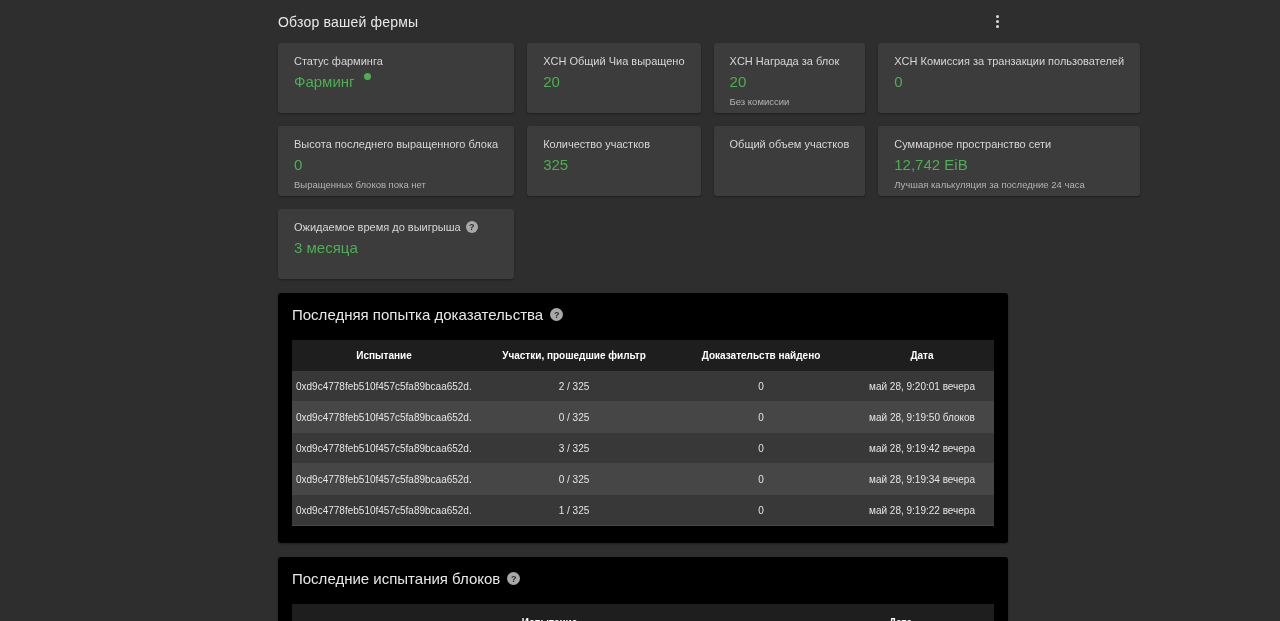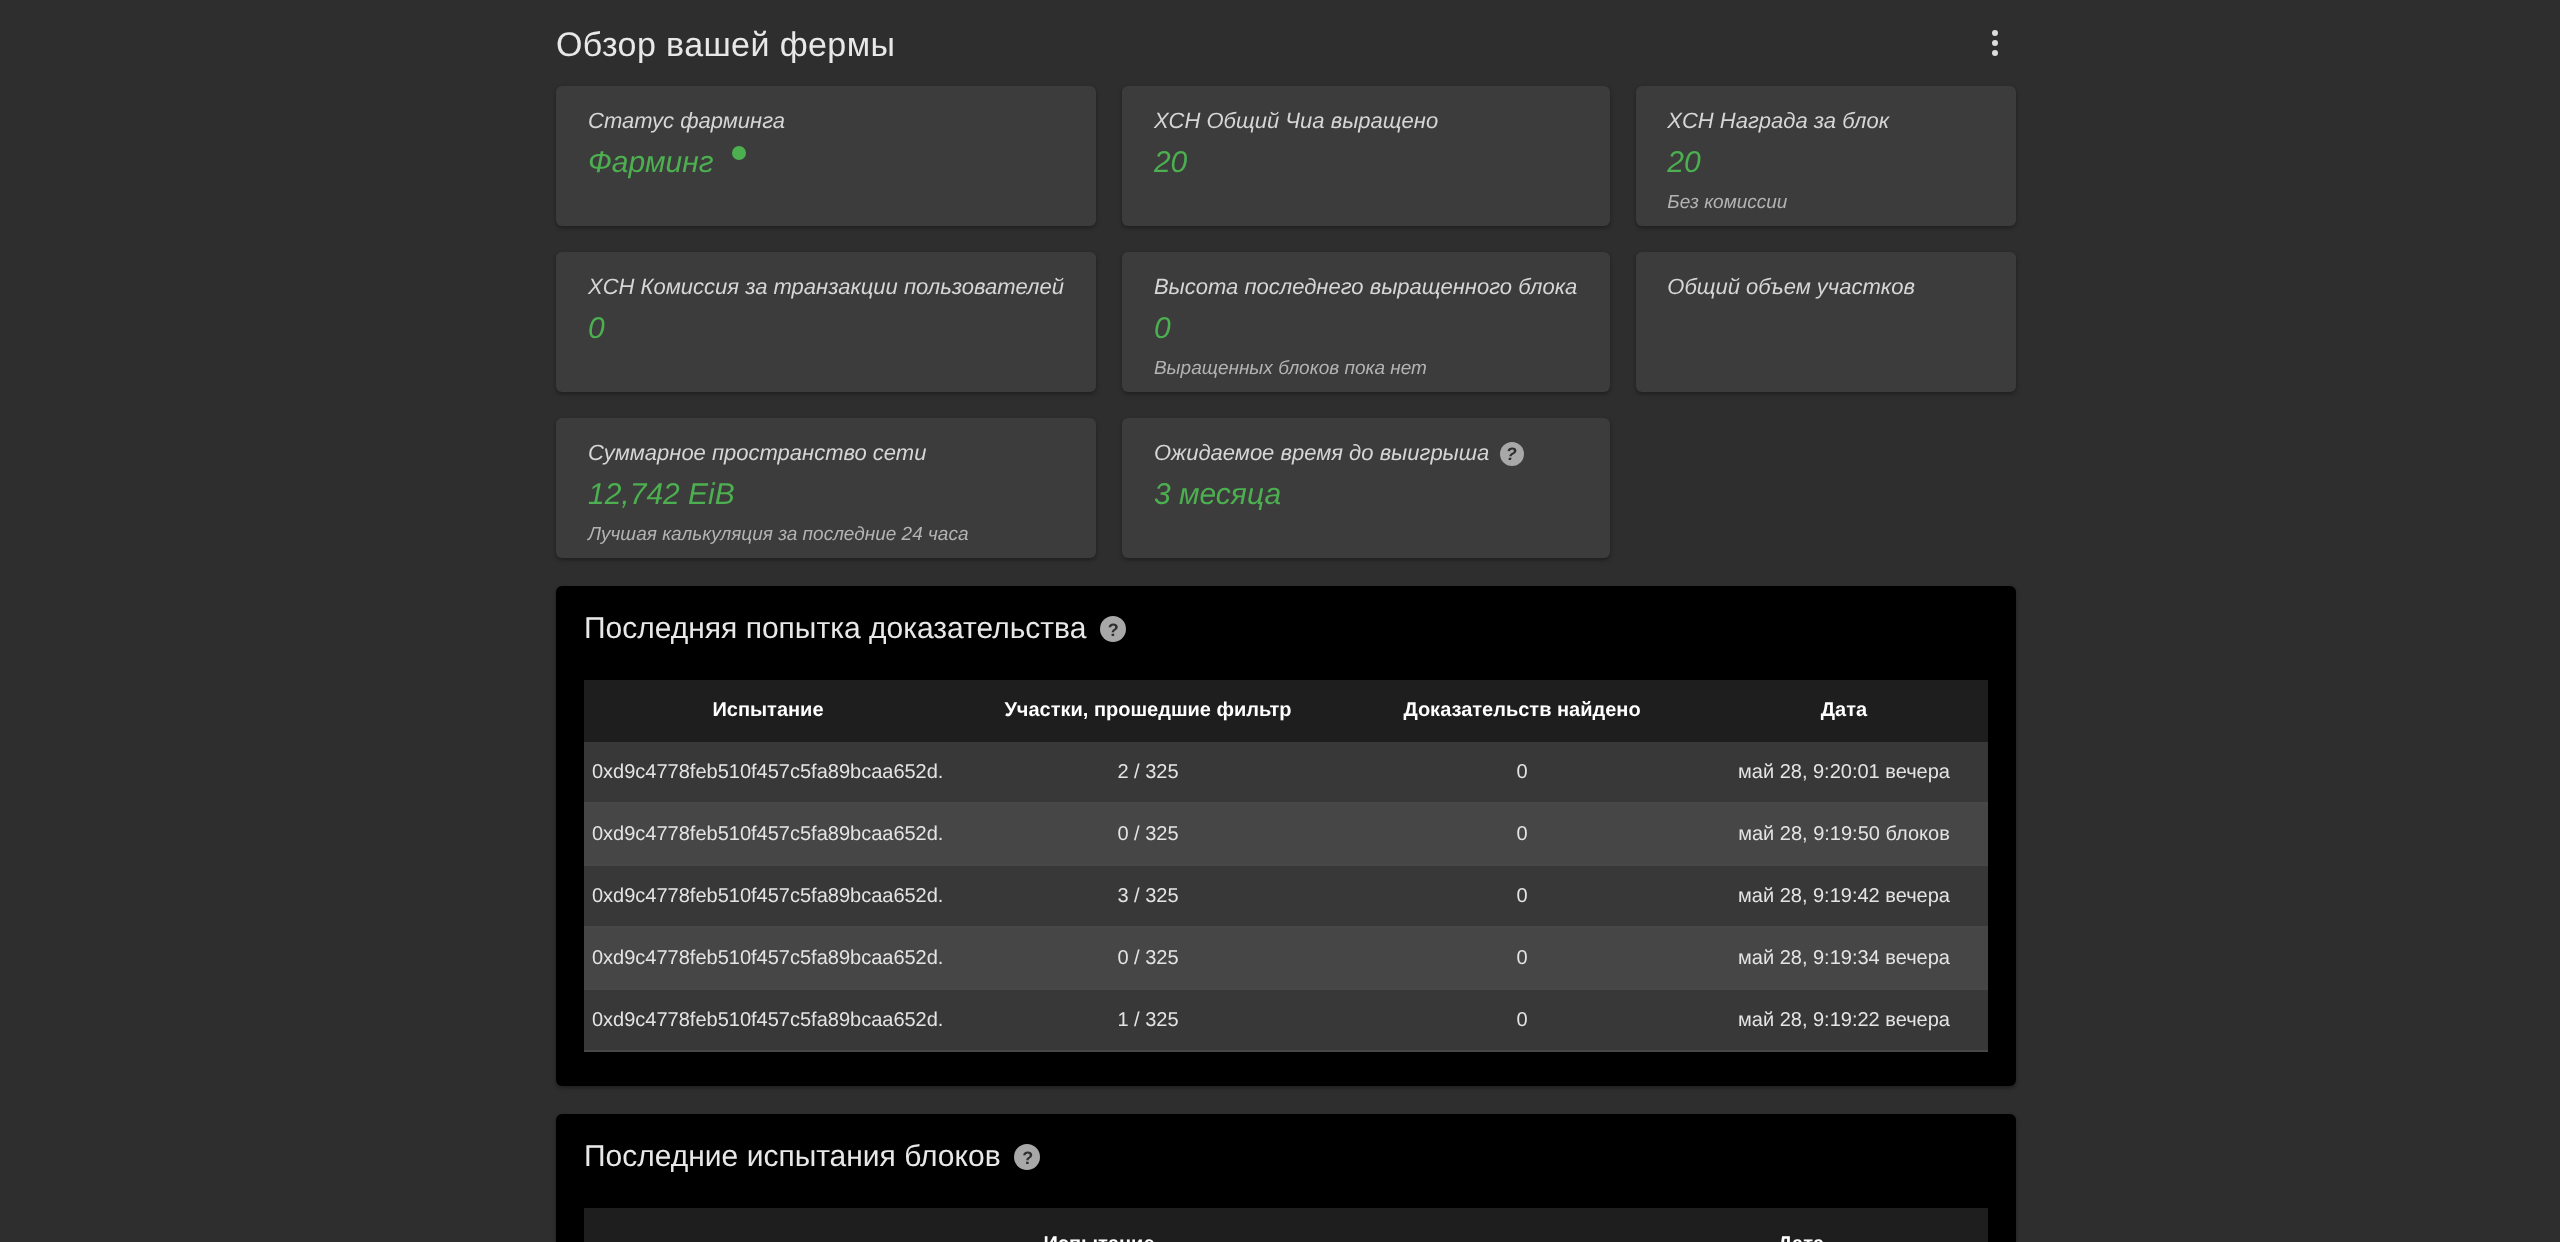--- a/index.html
+++ b/index.html
@@ -14,45 +14,44 @@
     left: 278px; top: 0;
     width: 730px;
   }
   
   .page-header {
     position: relative;
     height: 43px;
     padding-top: 13px;
   }
   .page-title {
-    font-size: 17px;
+    font-size: 14px;
     color: #e8e8e8;
     letter-spacing: .2px;
   }
   .kebab {
     position: absolute;
     right: 2px; top: 12px;
     width: 18px; height: 18px;
     display: flex; flex-direction: column;
     align-items: center; justify-content: center;
     gap: 2px;
     cursor: pointer;
   }
   .kebab i {
     width: 3px; height: 3px;
     border-radius: 50%;
     background: #dcdcdc;
   }
   
   .cards {
     display: grid;
-    grid-template-columns: repeat(3, 1fr);
+    grid-template-columns: repeat(4, 1fr);
     gap: 13px;
     margin-bottom: 14px;
-    font-style: italic;
   }
   .card {
     background: #3c3c3c;
     border-radius: 3px;
     height: 70px;
     padding: 12px 16px 0 16px;
     box-shadow: 0 1px 2px rgba(0,0,0,.35);
   }
   .card-title {
     font-size: 11px;
@@ -178,20 +177,24 @@
       <div class="card-title">XCH Комиссия за транзакции пользователей</div>
       <div class="card-value">0</div>
     </div>
 
     <div class="card">
       <div class="card-title">Высота последнего выращенного блока</div>
       <div class="card-value">0</div>
       <div class="card-sub">Выращенных блоков пока нет</div>
     </div>
 
+    <div class="card">
+      <div class="card-title">Количество участков</div>
+      <div class="card-value">325</div>
+    </div>
 
     <div class="card">
       <div class="card-title">Общий объем участков</div>
     </div>
 
     <div class="card">
       <div class="card-title">Суммарное пространство сети</div>
       <div class="card-value">12,742 EiB</div>
       <div class="card-sub">Лучшая калькуляция за последние 24 часа</div>
     </div>

